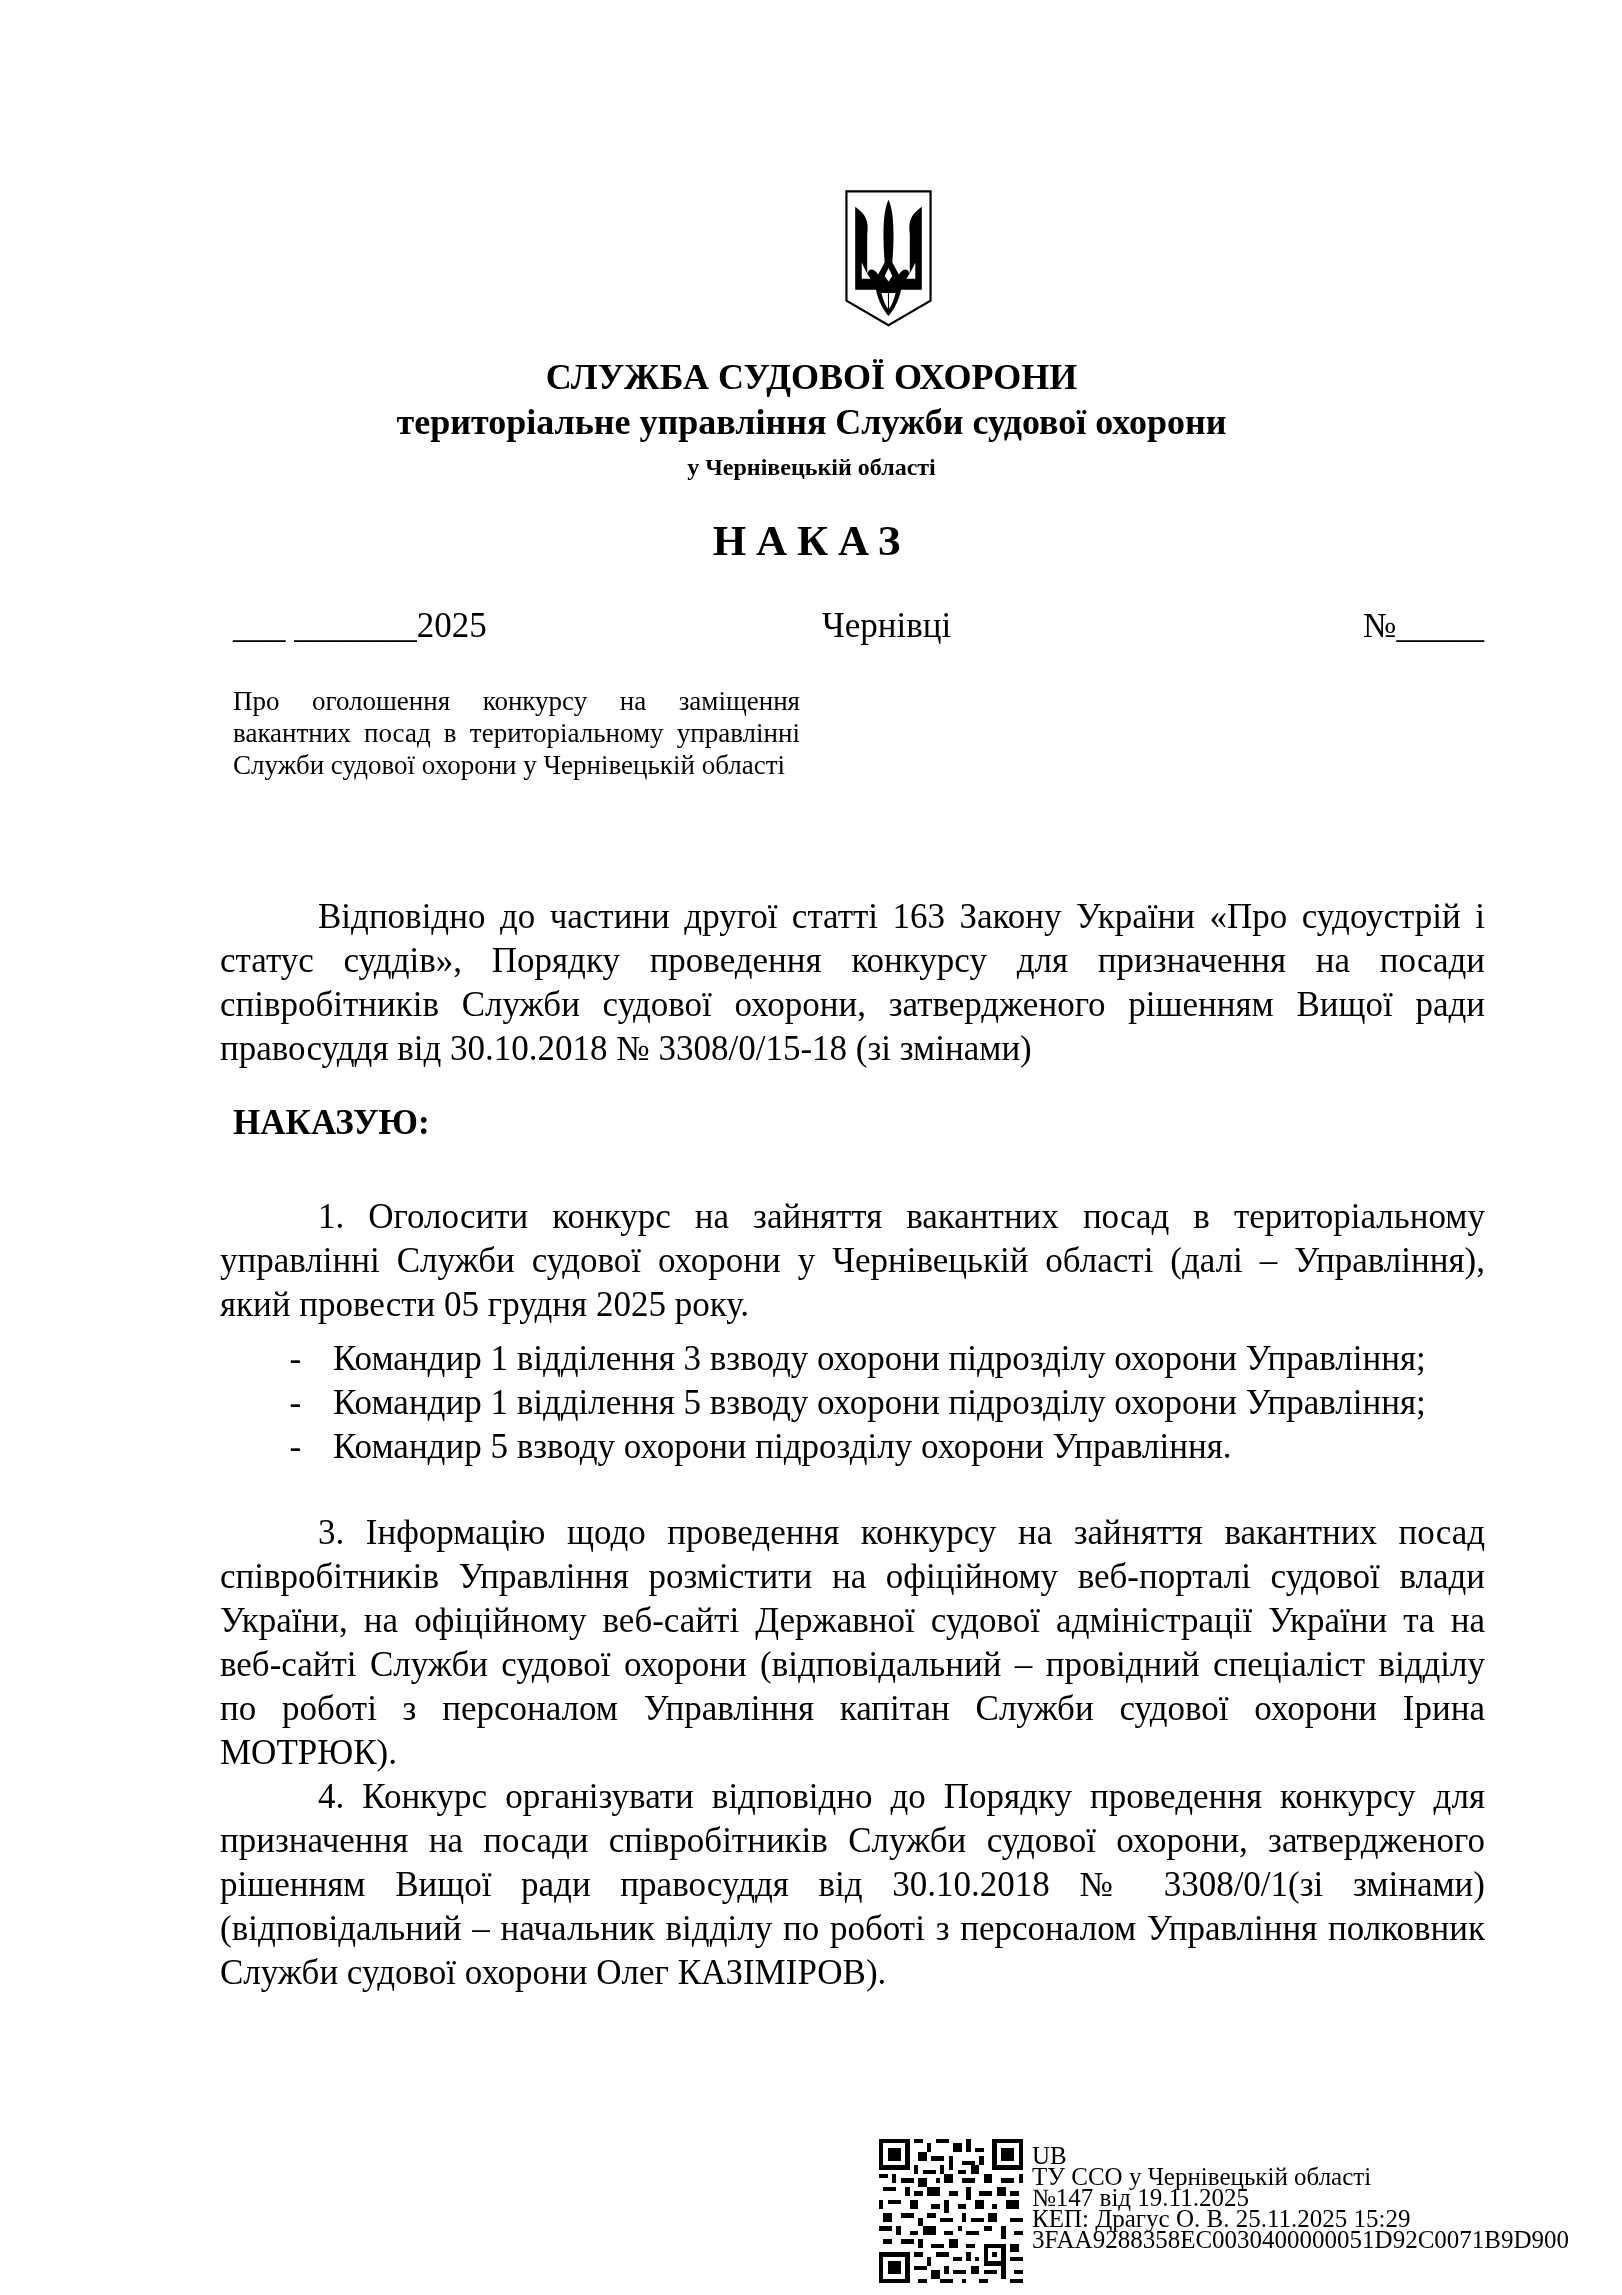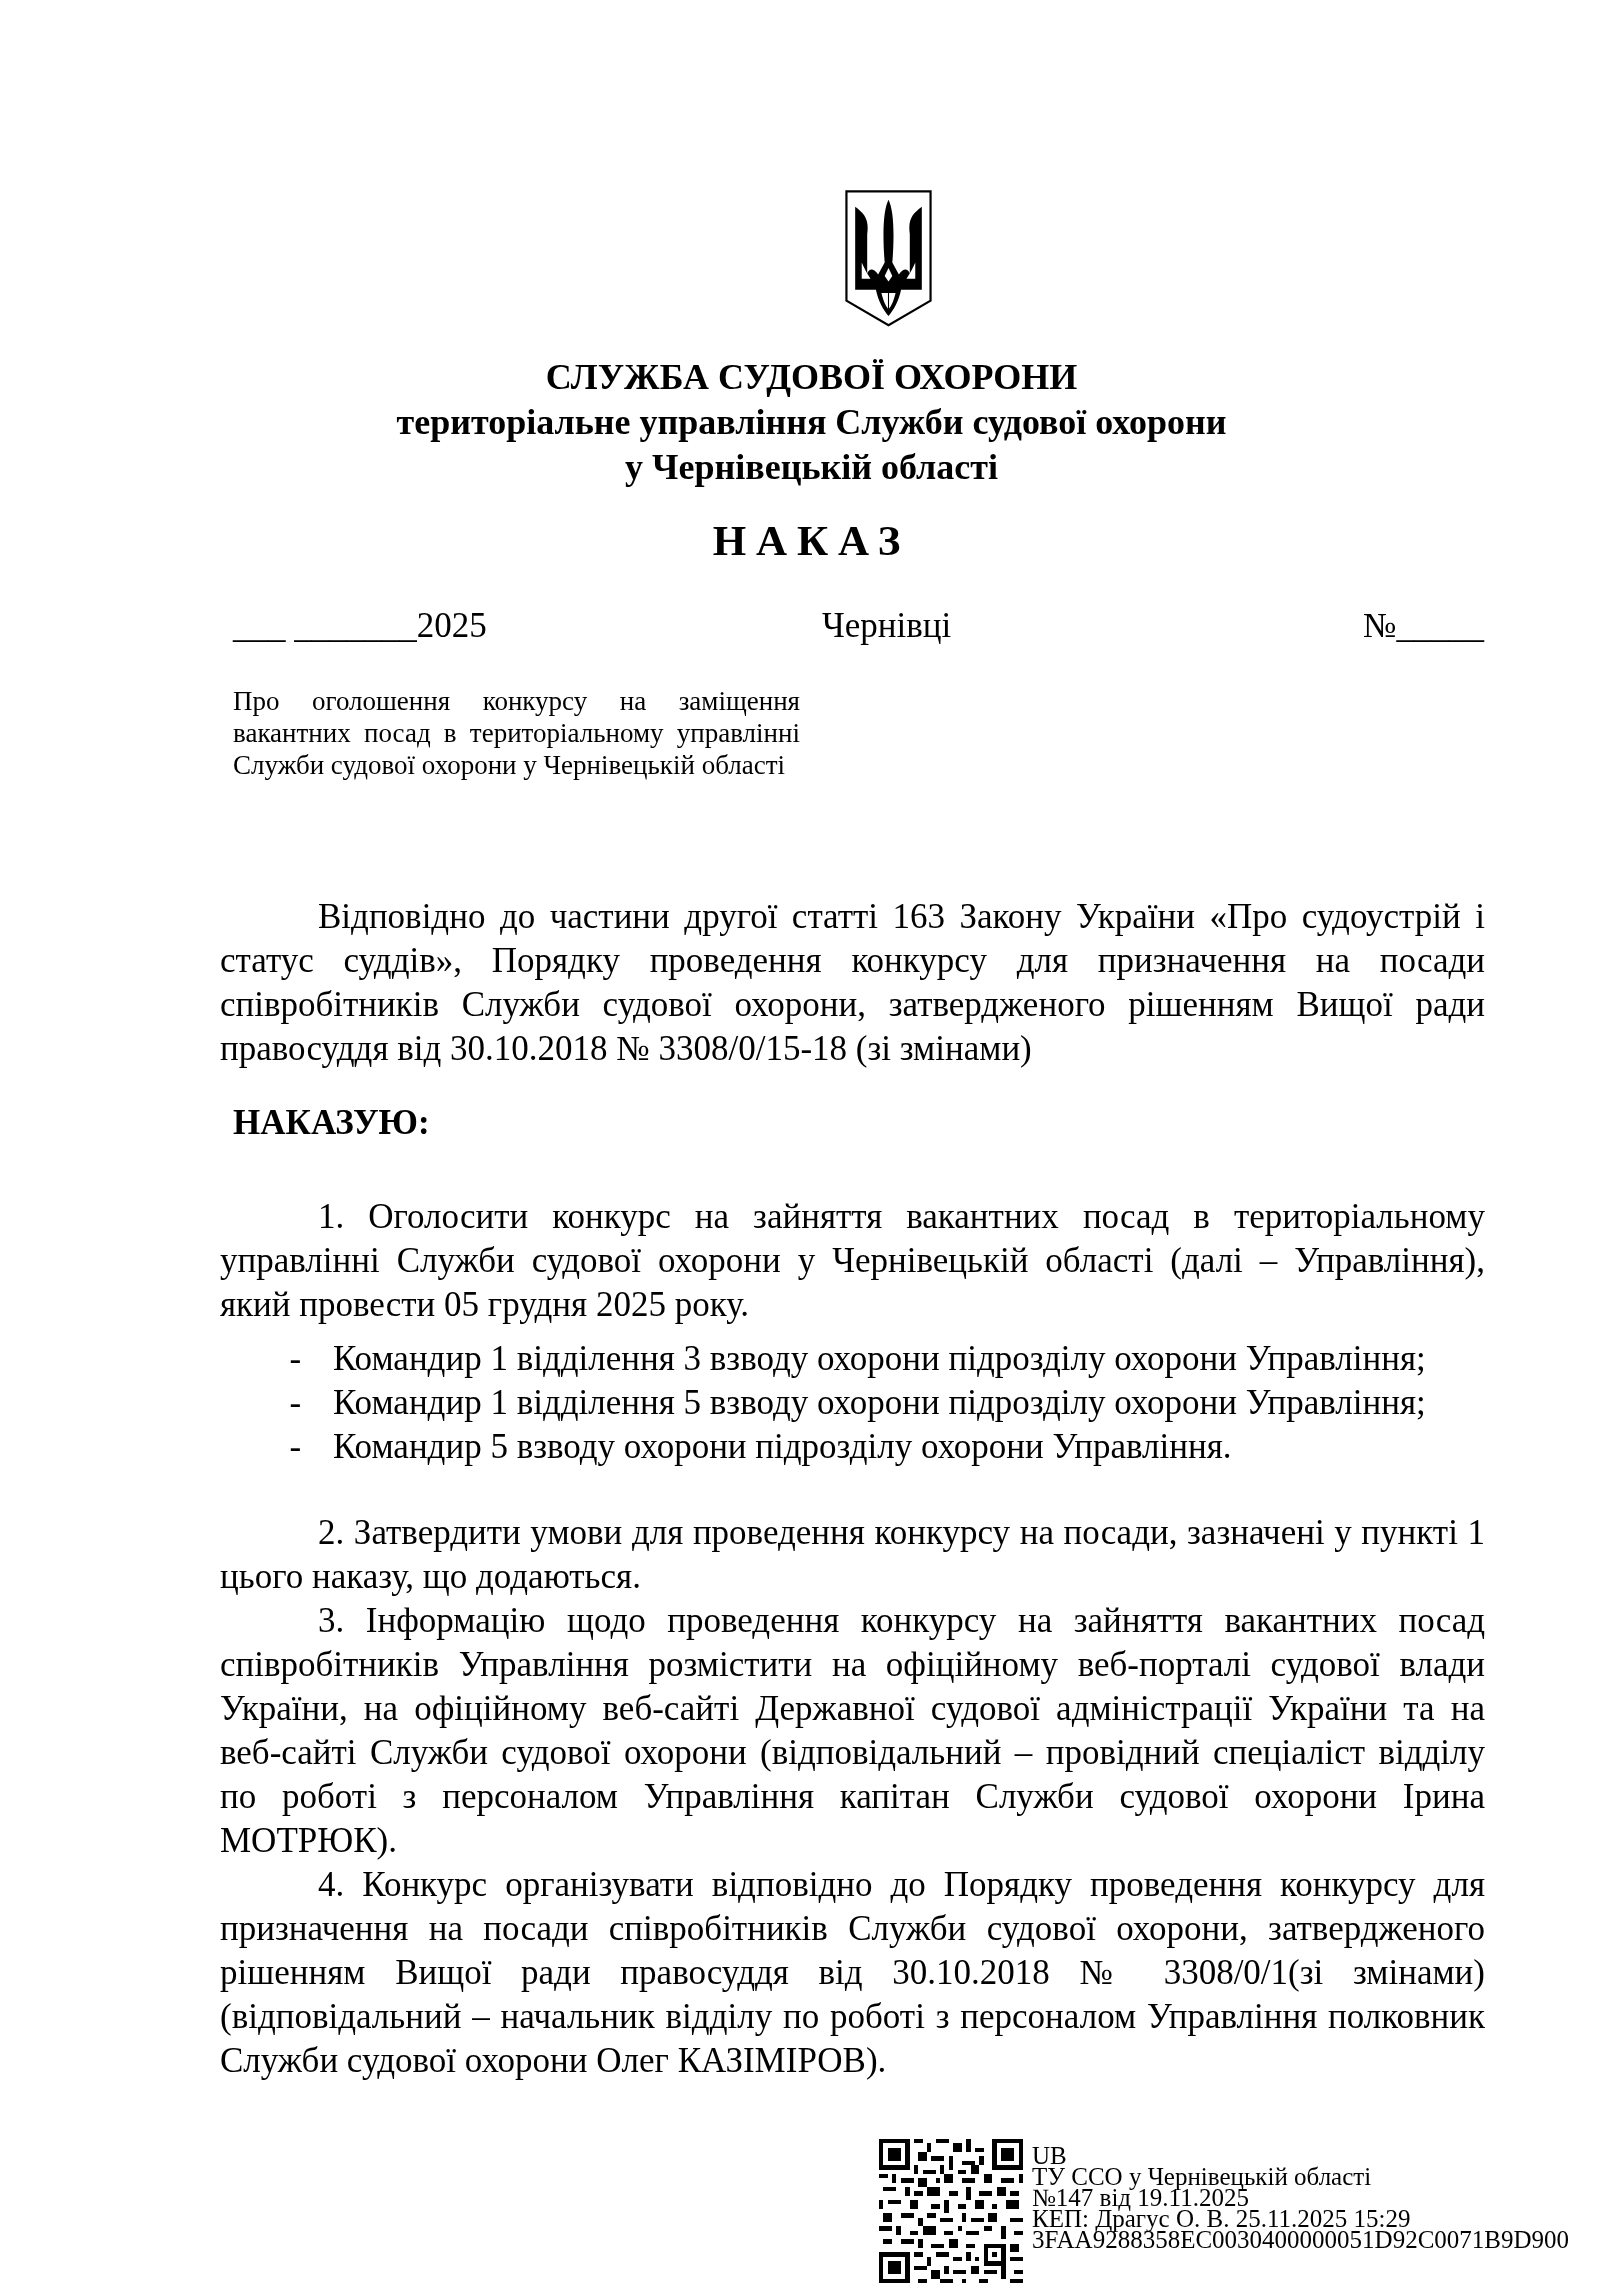--- a/index.html
+++ b/index.html
@@ -41,21 +41,21 @@
     font-size: 36px;
     line-height: 44px;
   }
   .org-subtitle {
     top: 372px;
     font-size: 36px;
     line-height: 44px;
   }
   .org-region {
     top: 417px;
-    font-size: 36px;
+    font-size: 24px;
     line-height: 44px;
   }
   .doc-type {
     top: 491px;
     font-size: 43px;
     line-height: 44px;
     letter-spacing: 9.8px;
   }
   .dateline {
     position: absolute;
@@ -191,21 +191,20 @@
       <span class="dash">-</span>
       <span>Командир 1 відділення 5 взводу охорони підрозділу охорони Управління;</span>
     </li>
     <li>
       <span class="dash">-</span>
       <span>Командир 5 взводу охорони підрозділу охорони Управління.</span>
     </li>
   </ul>
 
   <div class="body-text items-rest">
-    <p>2. Затвердити умови для проведення конкурсу на посади, зазначені у пункті 1 цього наказу, що додаються.</p>
     <p>3. Інформацію щодо проведення конкурсу на зайняття вакантних посад співробітників Управління розмістити на офіційному веб-порталі судової влади України, на офіційному веб-сайті Державної судової адміністрації України та на веб-сайті Служби судової охорони (відповідальний – провідний спеціаліст відділу по роботі з персоналом Управління капітан Служби судової охорони Ірина МОТРЮК).</p>
     <p>4. Конкурс організувати відповідно до Порядку проведення конкурсу для призначення на посади співробітників Служби судової охорони, затвердженого рішенням Вищої ради правосуддя від 30.10.2018 № 3308/0/1(зі змінами) (відповідальний – начальник відділу по роботі з персоналом Управління полковник Служби судової  охорони Олег КАЗІМІРОВ).</p>
   </div>
 
   <div class="signature">
     <svg class="qr" viewBox="0 0 33 33" shape-rendering="crispEdges">
       <rect x="0" y="0" width="33" height="33" fill="#fff"></rect>
 
       <rect x="0" y="0" width="7" height="7" fill="#000"></rect>
         <rect x="1" y="1" width="5" height="5" fill="#fff"></rect>

